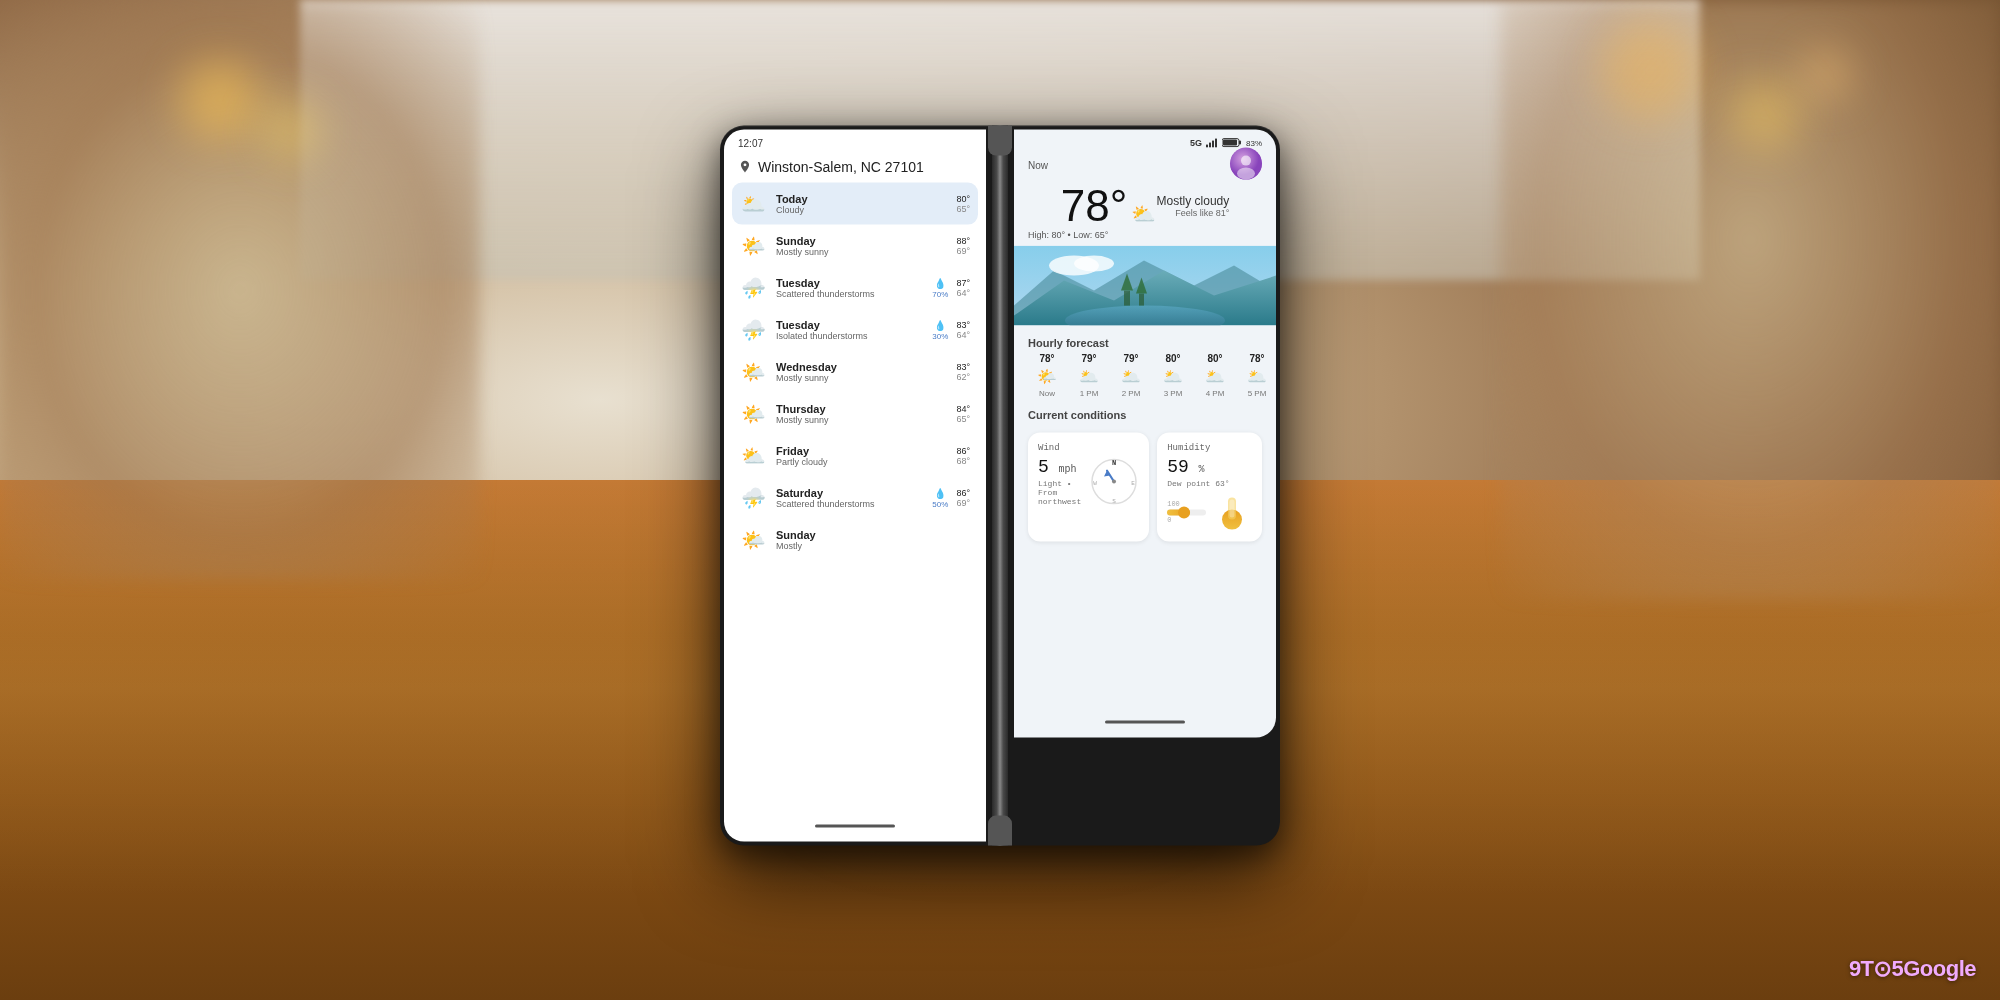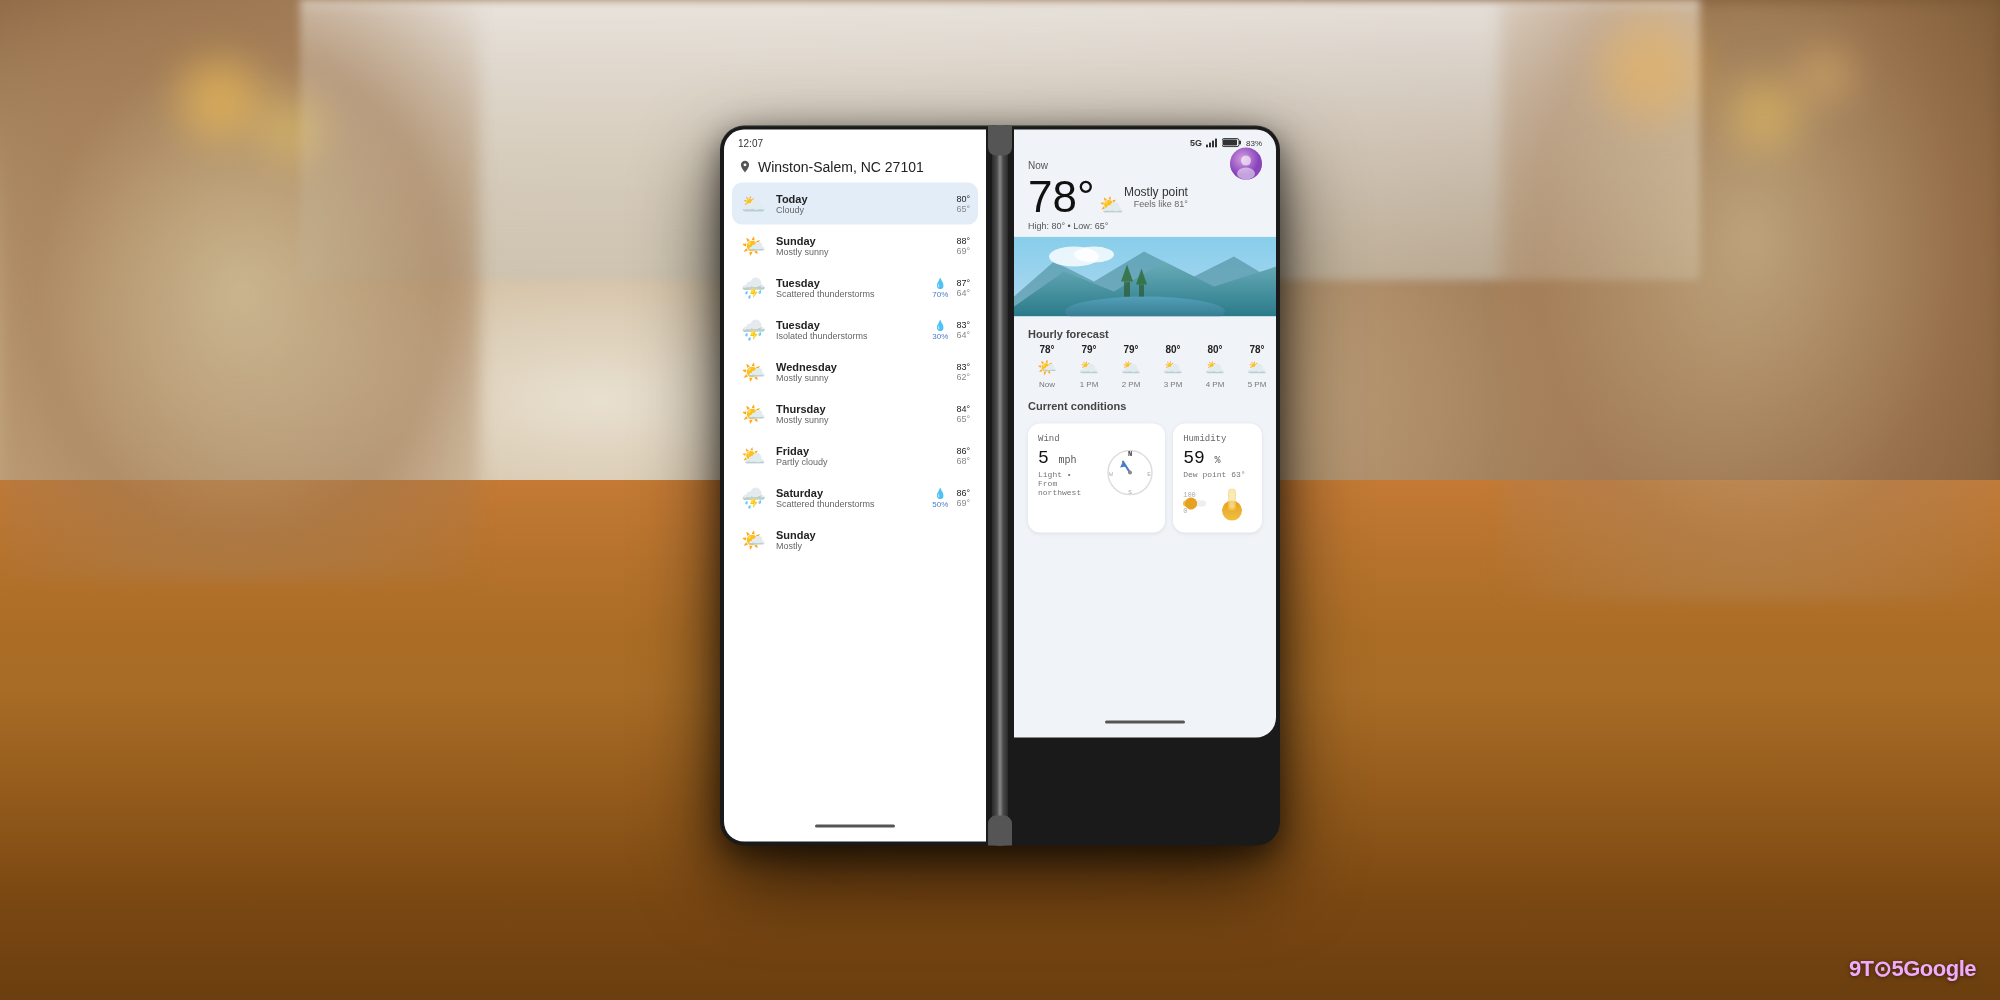--- a/index.html
+++ b/index.html
@@ -270,22 +270,22 @@
       padding: 8px 14px 0;
     }
     .now-label {
       font-size: 10px;
       color: #555;
       font-weight: 500;
     }
     .current-temp-row {
       display: flex;
       align-items: center;
-      justify-content: flex-start;
-      margin-top: 4px;
+      justify-content: center;
+      margin-top: 13px;
     }
     .current-temp {
       font-size: 44px;
       font-weight: 300;
       color: #111;
       line-height: 1;
     }
     .current-condition-text {
       text-align: right;
     }
@@ -383,21 +383,21 @@
     .condition-desc {
       font-size: 8px;
       color: #777;
       margin-top: 2px;
     }
 
     
     .wind-compass-area {
       display: flex;
       align-items: flex-start;
-      gap: 24px;
+      gap: 8px;
       margin-top: 4px;
     }
     .wind-value-area {
       flex: 1;
     }
     .compass-area {
       width: 50px;
       height: 50px;
       flex-shrink: 0;
     }
@@ -657,21 +657,21 @@
       </div>
 
       <div class="current-weather-section">
         <div class="now-label">Now</div>
         <div class="current-temp-row">
           <div>
             <span class="current-temp">78°</span>
             <span style="font-size:20px;">⛅</span>
           </div>
           <div class="current-condition-text">
-            <div class="mostly-cloudy">Mostly point</div>
+            <div class="mostly-cloudy">Mostly cloudy</div>
             <div class="feels-like">Feels like 81°</div>
           </div>
         </div>
         <div class="high-low">High: 80° • Low: 65°</div>
       </div>
 
       <div class="landscape-image">
         <svg class="landscape-svg" viewBox="0 0 262 80">
           <defs>
             <linearGradient id="skyGrad" x1="0" y1="0" x2="0" y2="1">

